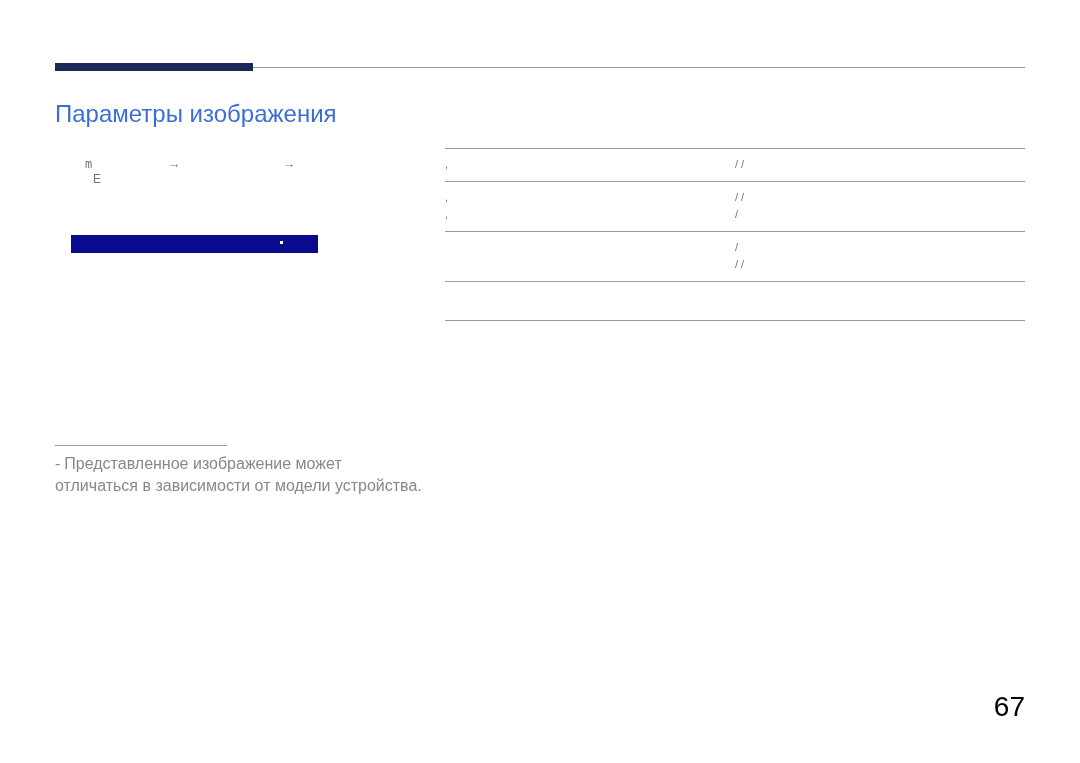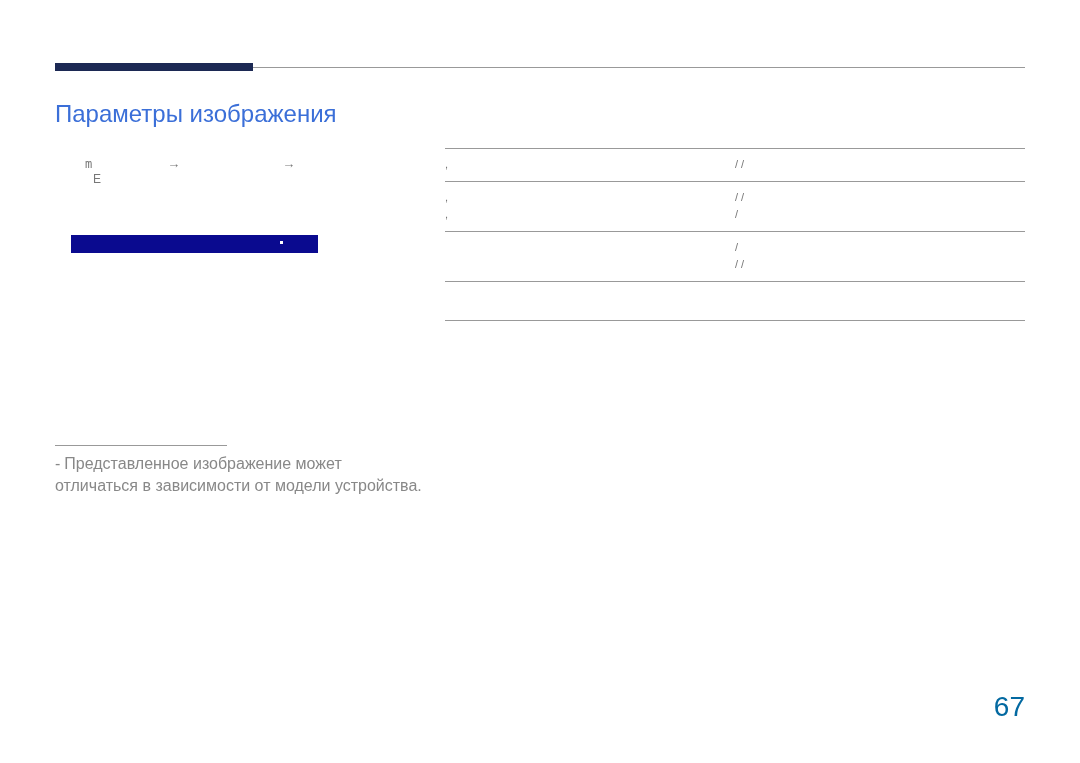--- a/index.html
+++ b/index.html
@@ -110,21 +110,21 @@
   color: #888;
   line-height: 1.4;
 }
 .footnote .dash { margin-right: 4px; }
 .page-number {
   position: absolute;
   bottom: 40px;
   right: 55px;
   font-size: 28px;
   font-weight: 300;
-  color: #0369a1;
+  color: #000000;
   margin-top: 24px;
 }
 </style>
 </head>
 <body>
 
 <div class="header-band"></div>
 <div class="header-rule"></div>
 
 <h1 class="page-title">Параметры изображения</h1>

